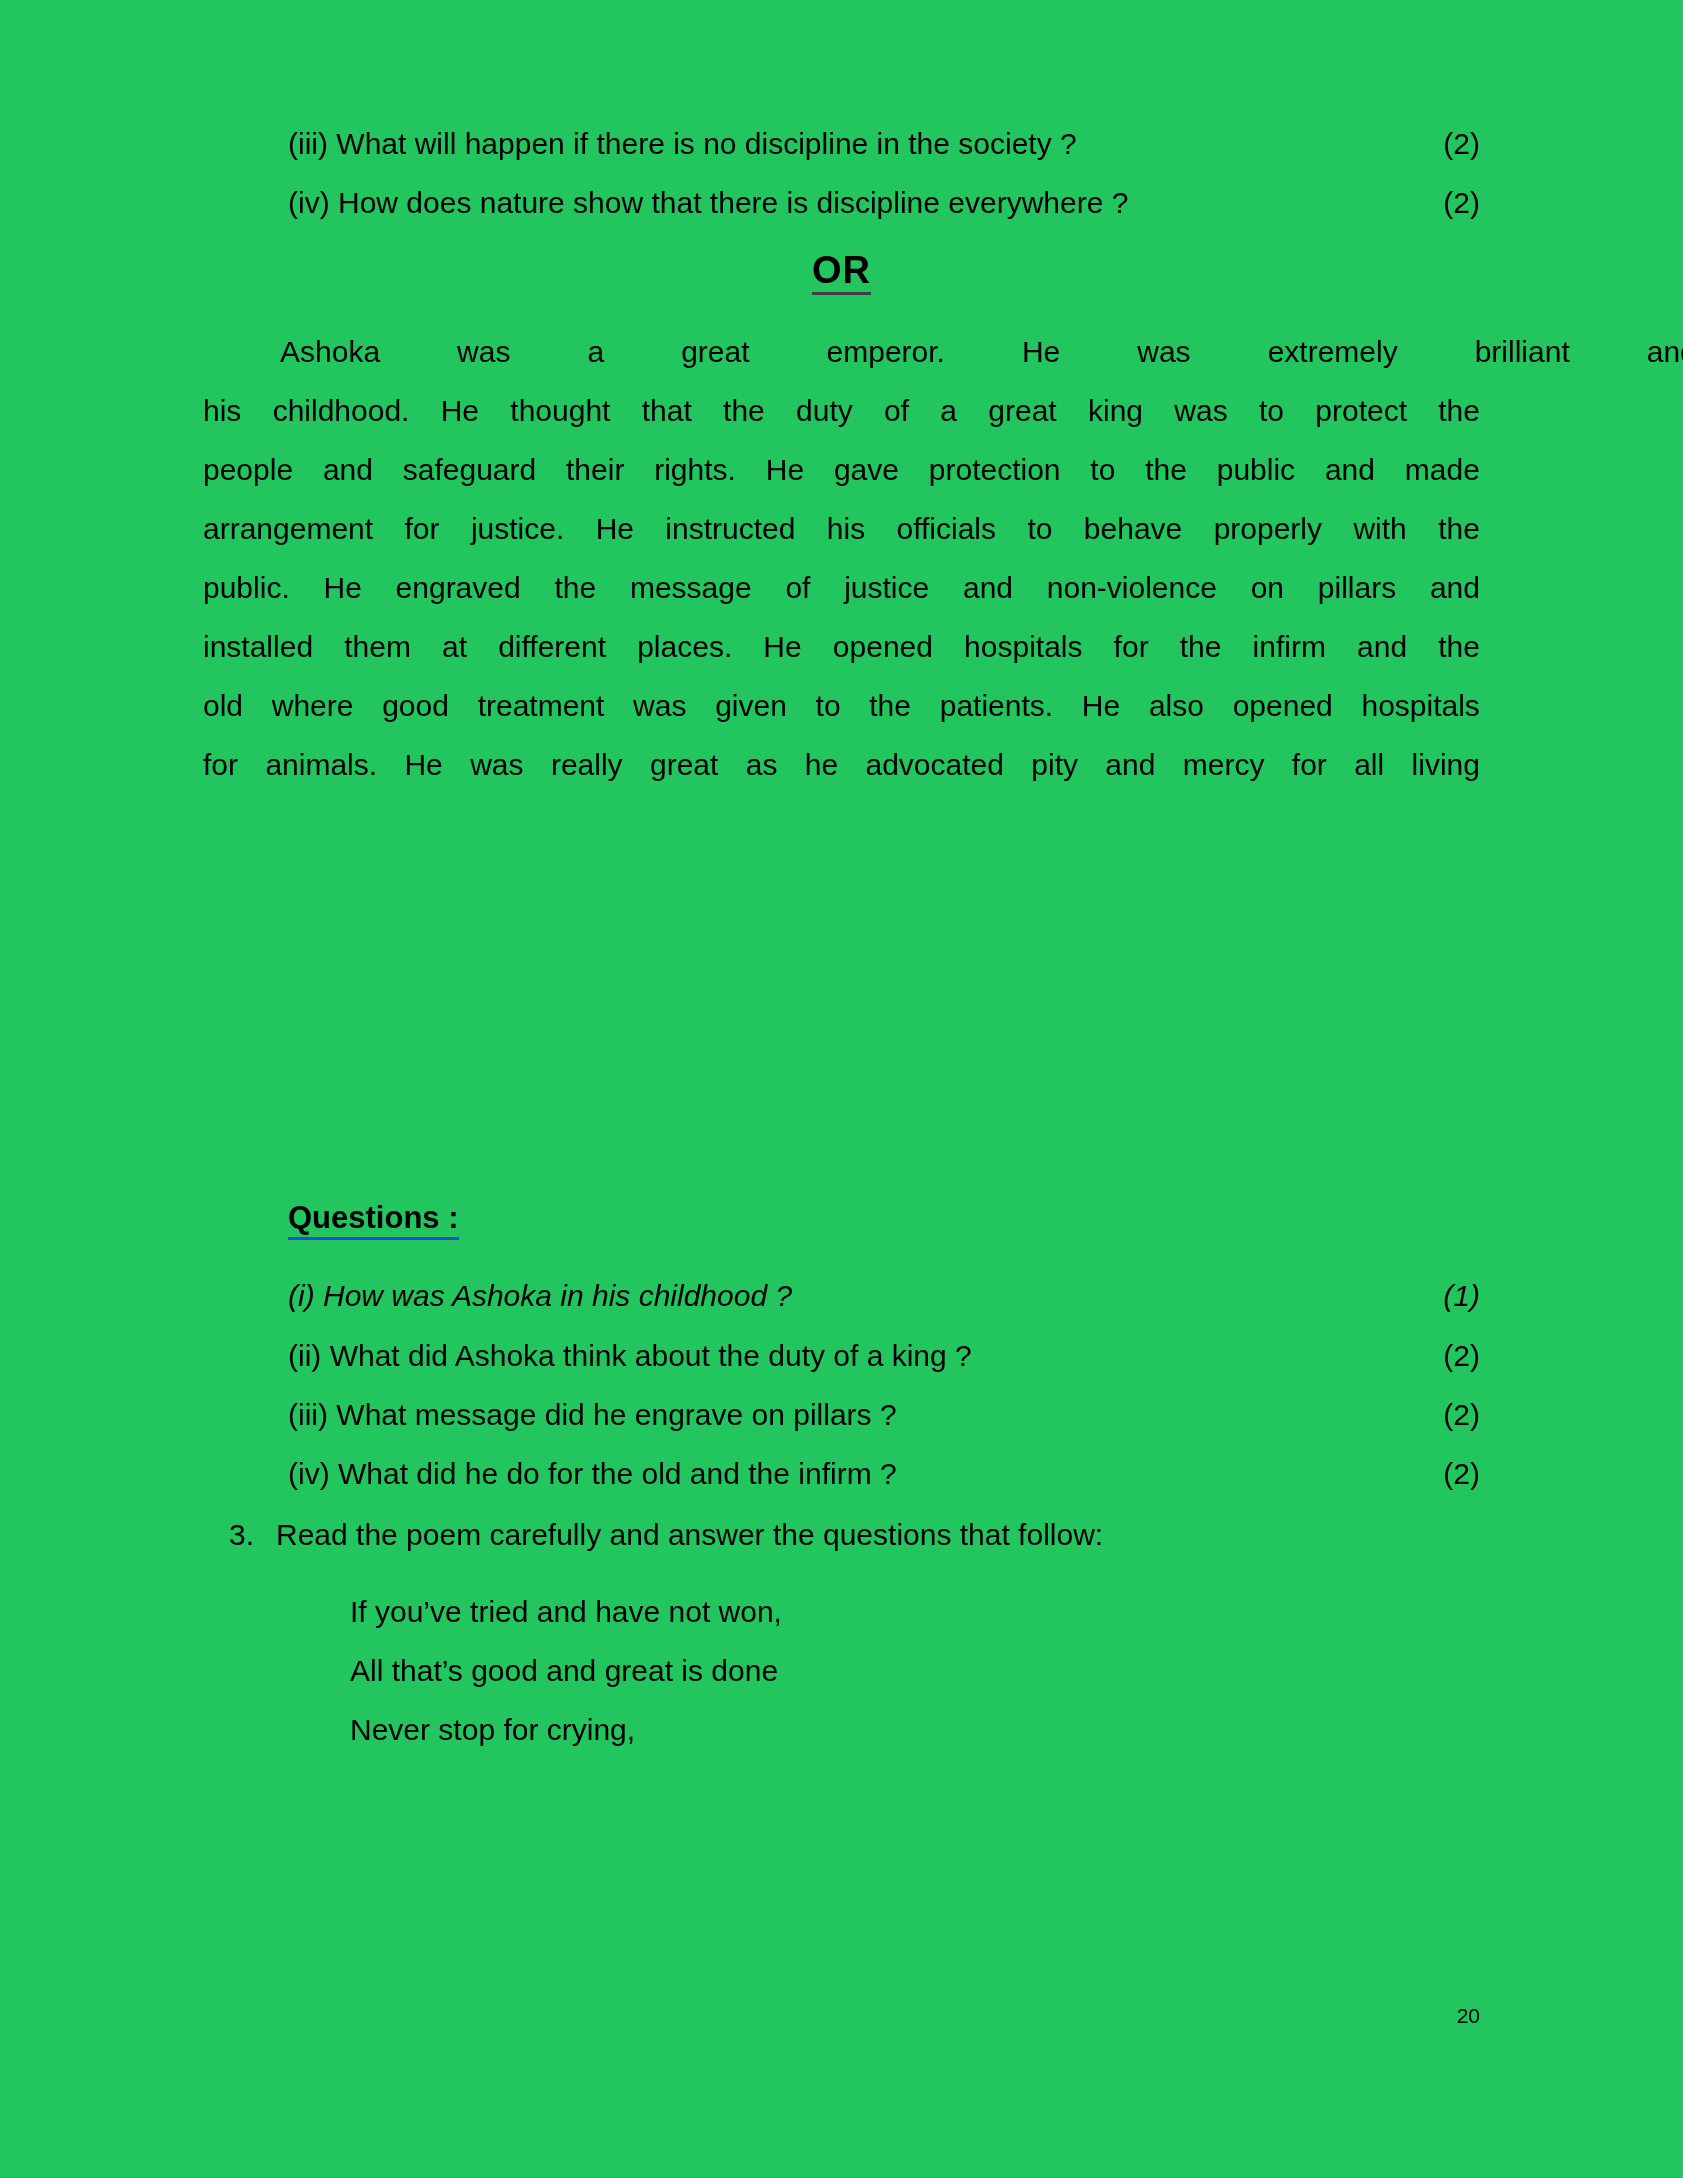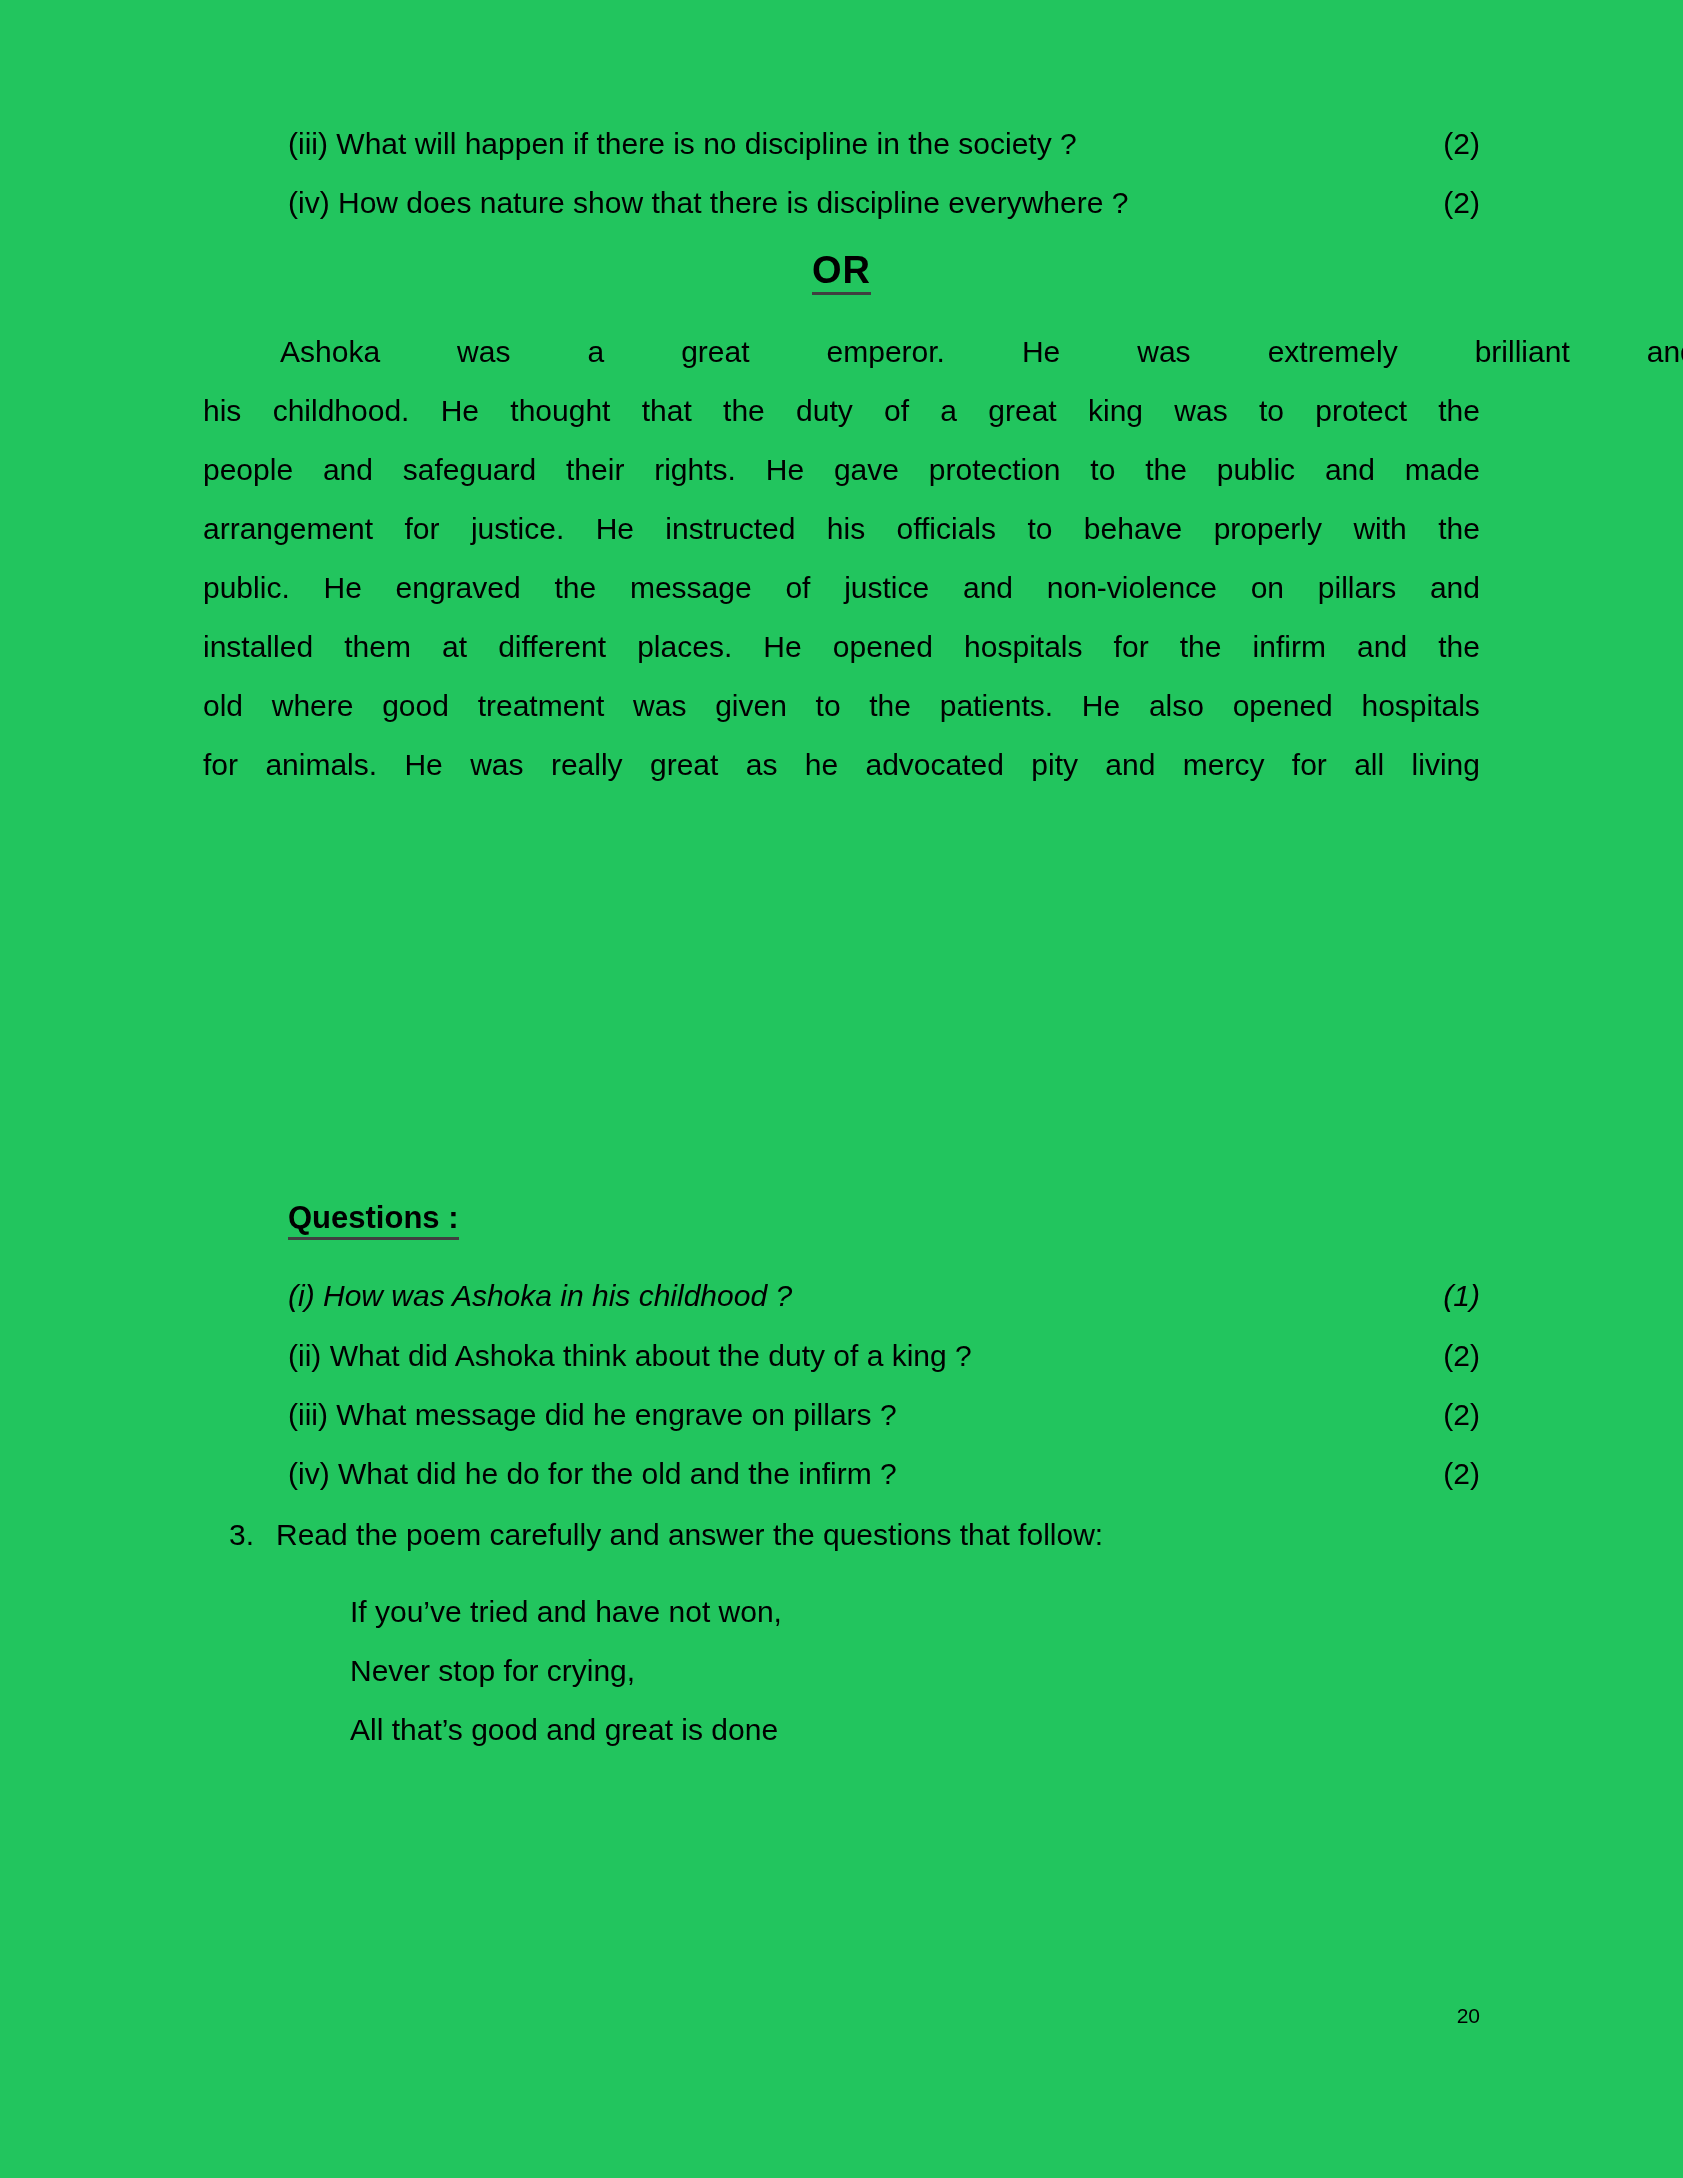--- a/index.html
+++ b/index.html
@@ -97,21 +97,21 @@
   .passage .pline.last { display: block; }
 
   .questions-label {
     left: 85px;
     top: 1200px;
     font-size: 31px;
     font-weight: bold;
   }
   .questions-label .ql-inner {
     display: inline-block;
-    border-bottom: 3px solid #404040;
+    border-bottom: 3px solid #1d4ed8;
     padding-bottom: 2px;
     line-height: 1.1;
   }
 
   .q-list-i   { left: 85px;  top: 1279px; width: 1192px; font-style: italic; }
   .q-list-ii  { left: 85px;  top: 1339px; width: 1192px; }
   .q-list-iii { left: 85px;  top: 1398px; width: 1192px; }
   .q-list-iv  { left: 85px;  top: 1457px; width: 1192px; }
 
   .item3 {
@@ -316,21 +316,21 @@
       <span class="qtext">(iv) What did he do for the old and the infirm ?</span>
       <span class="qmarks">(2)</span>
     </div>
 
     <div class="abs item3">
       <span class="num">3.</span><span class="itxt">Read the poem carefully and answer the questions that follow:</span>
     </div>
 
     <div class="abs poem">
       <span class="pl">If you’ve tried and have not won,</span>
+      <span class="pl">All that’s good and great is done</span>
       <span class="pl">Never stop for crying,</span>
-      <span class="pl">All that’s good and great is done</span>
     </div>
 
     <div class="abs page-number">20</div>
 
   </div>
 </div>
 
 
 </body></html>

